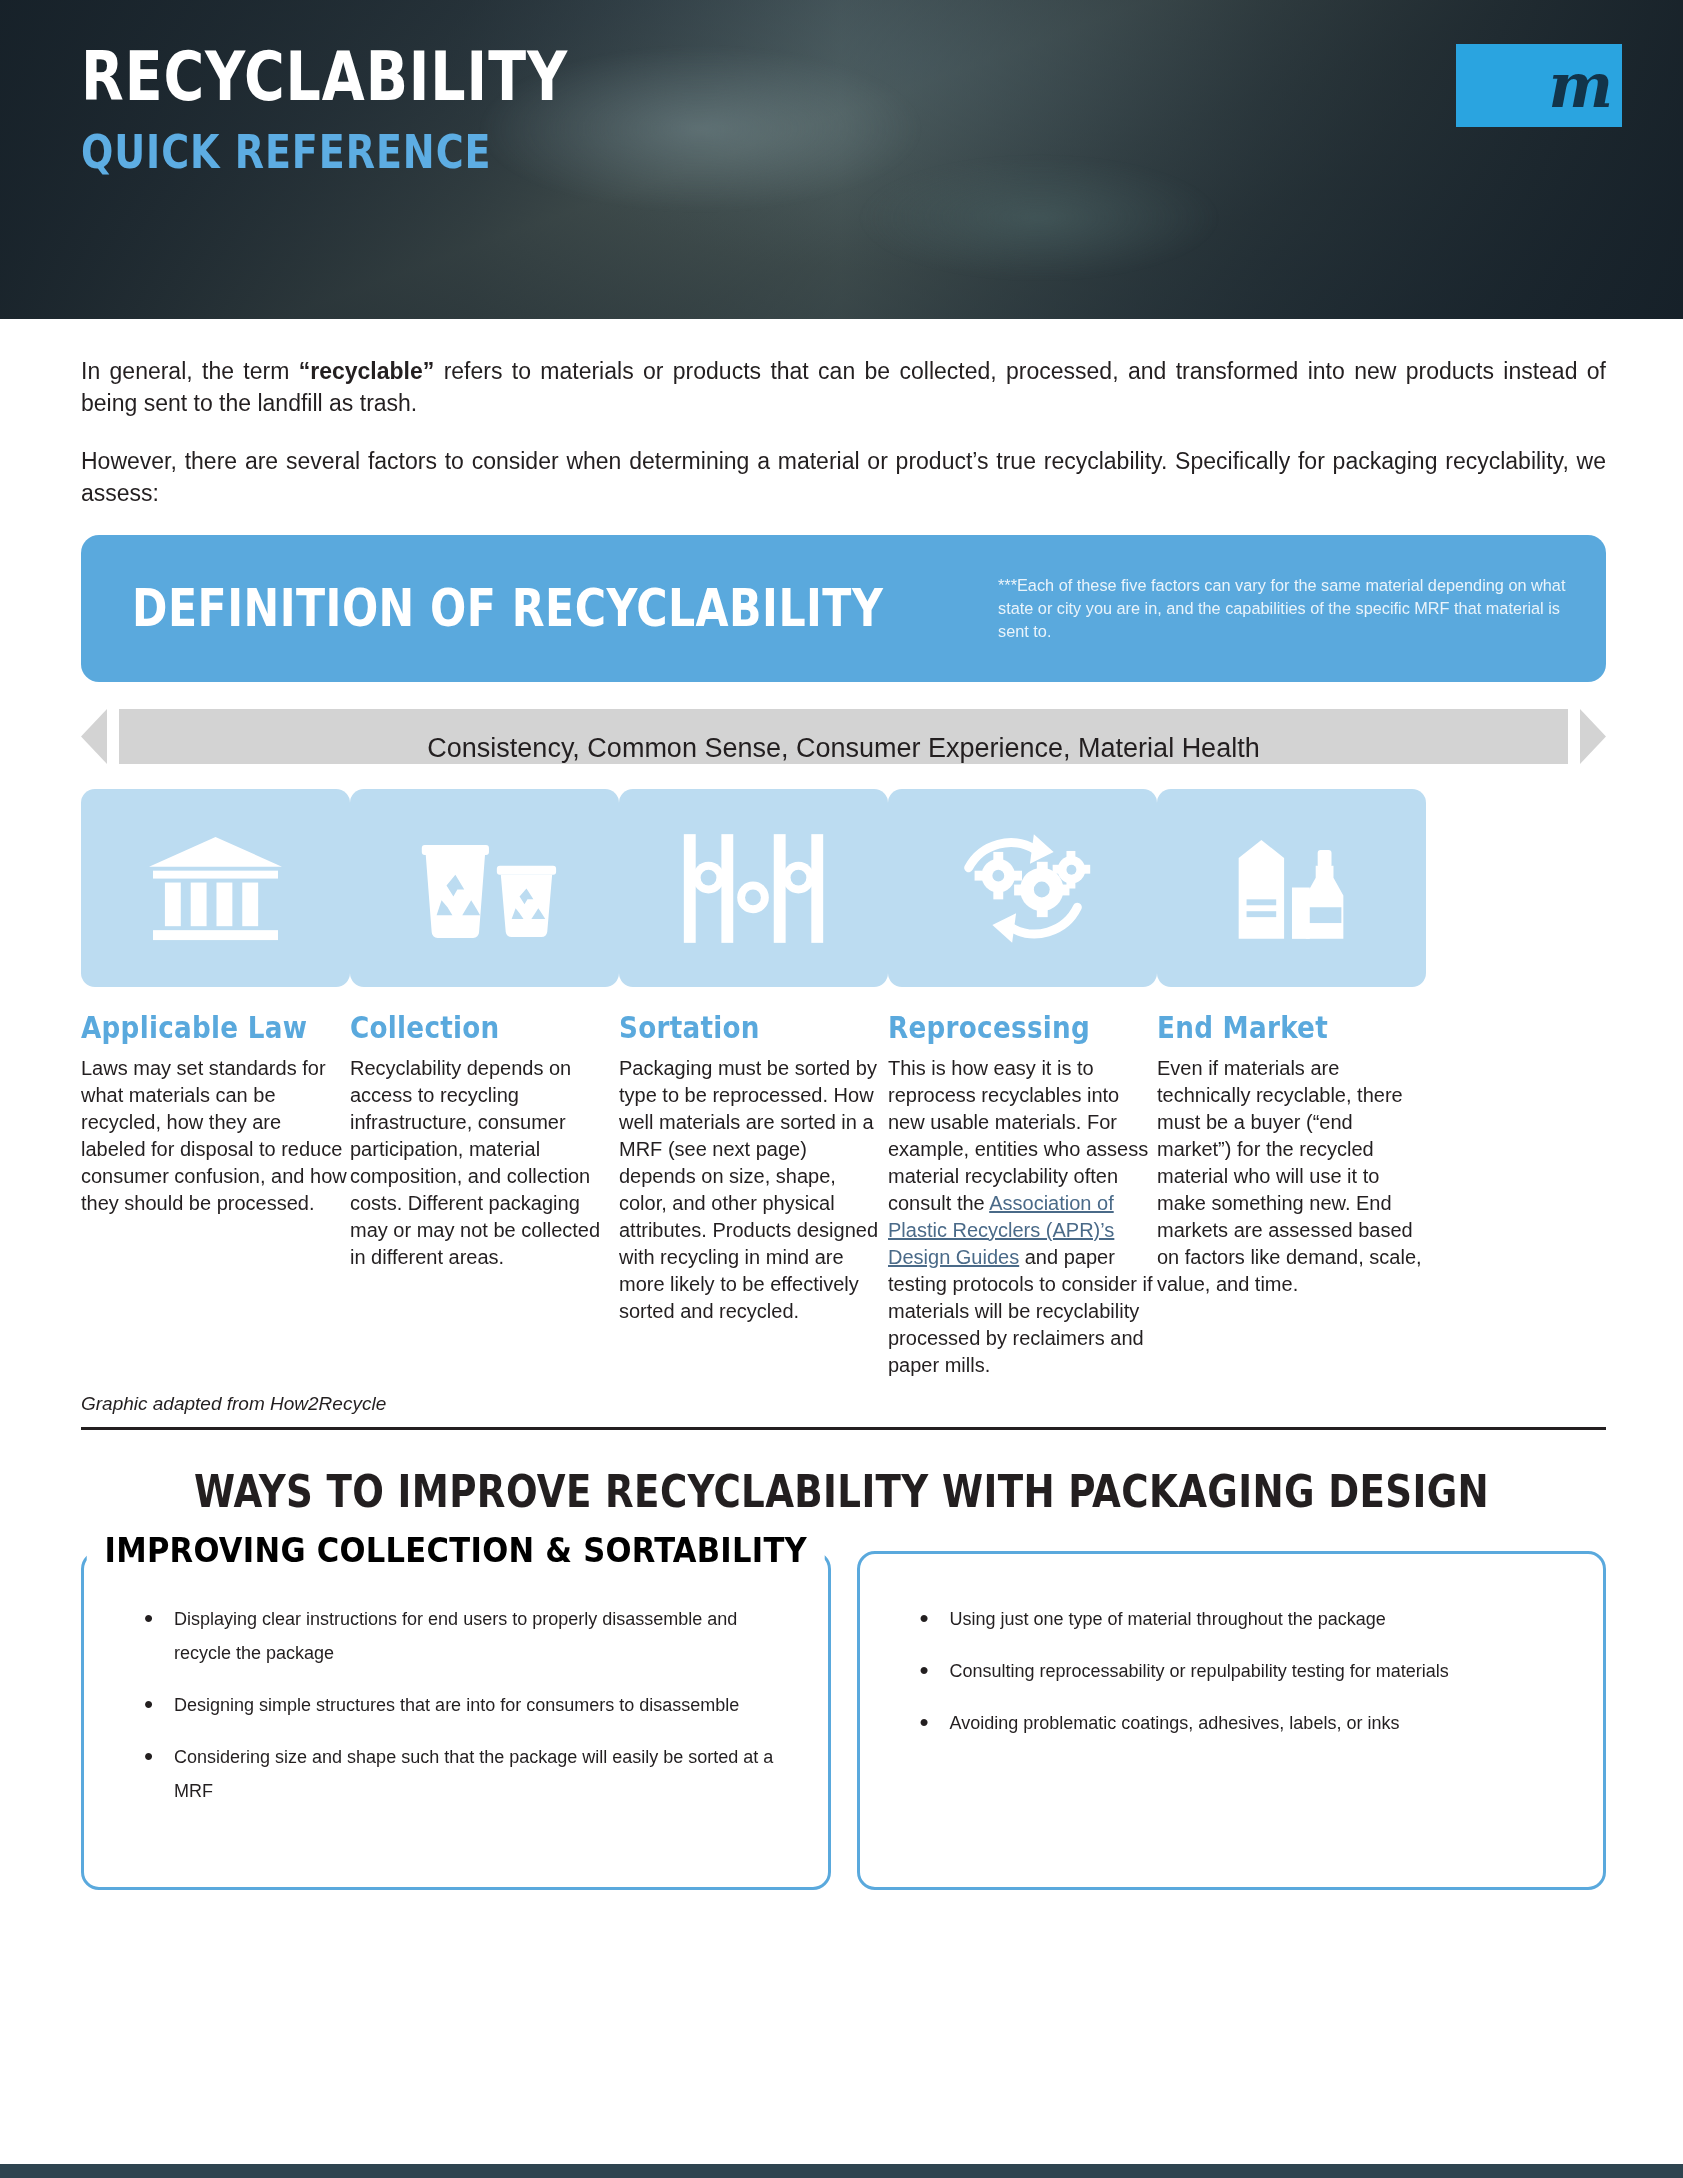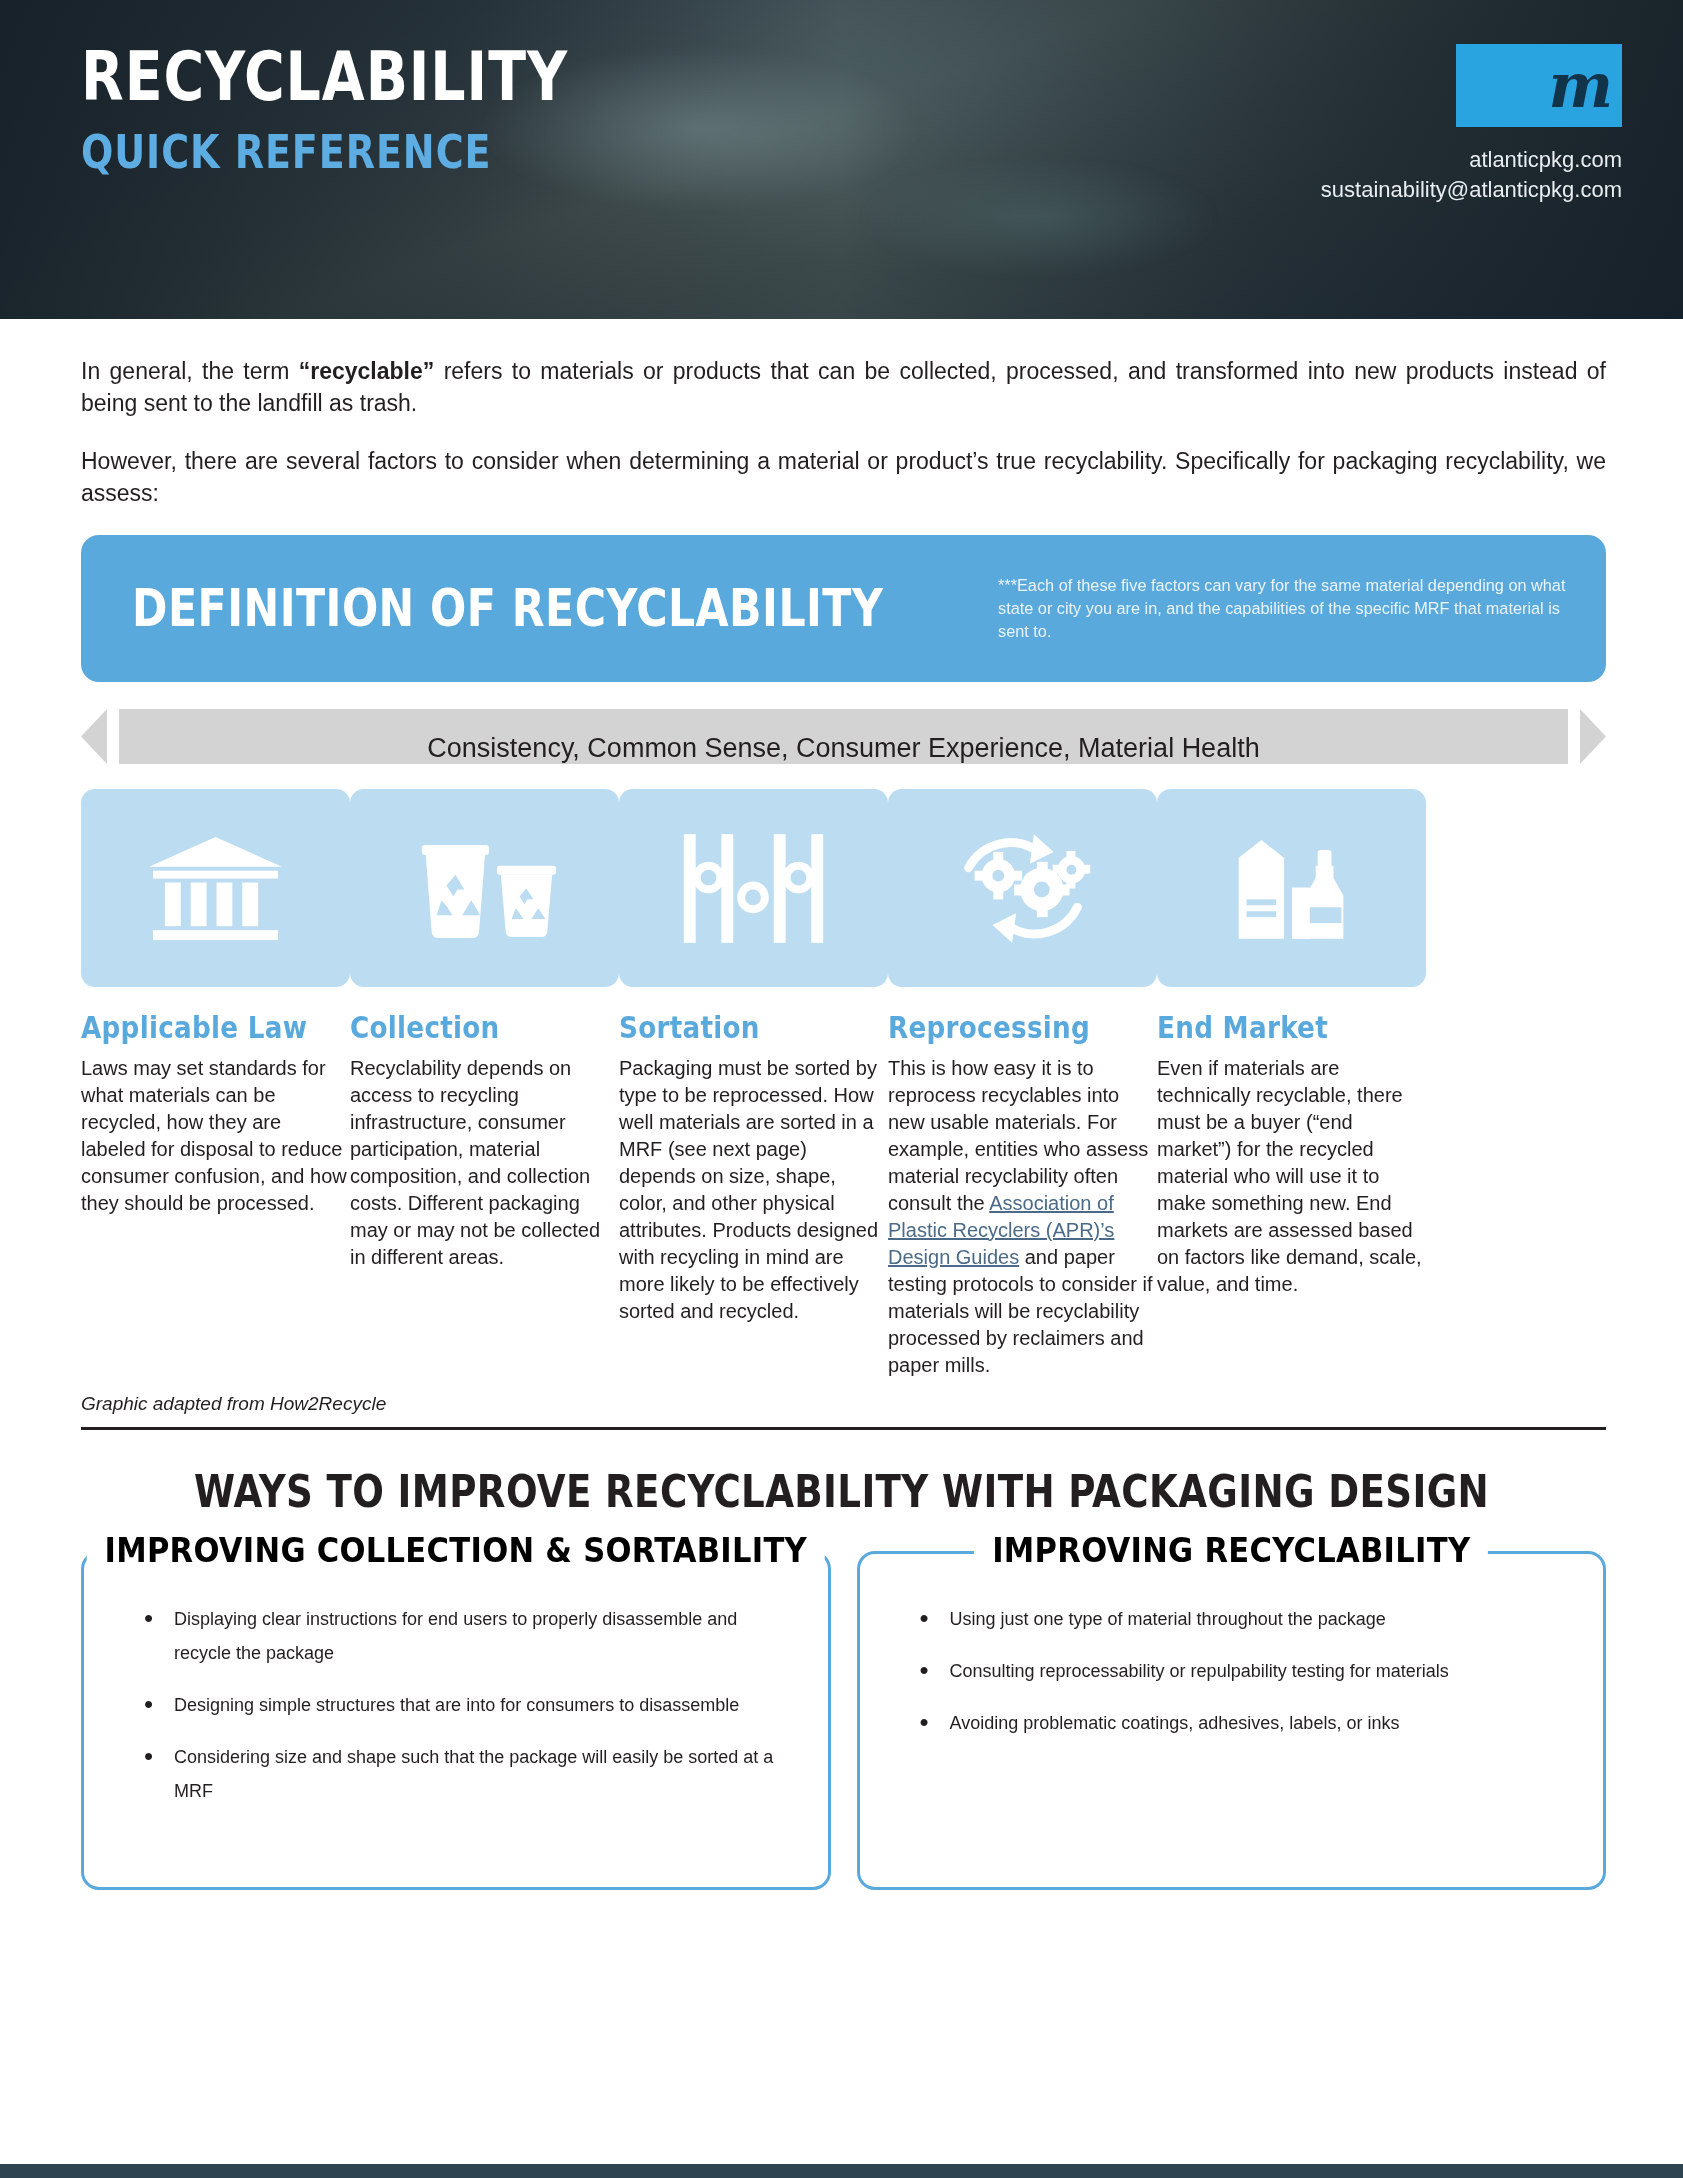--- a/index.html
+++ b/index.html
@@ -350,24 +350,20 @@
     <div class="header-inner">
       <div class="hdr-title">RECYCLABILITY</div>
       <div class="hdr-sub">QUICK REFERENCE</div>
     </div>
 
     <div class="hdr-right">
       <div class="logo-row">
         <div class="logo-mark">
           <div class="m">m</div>
         </div>
-      </div>
-      <div class="hdr-links">
-        <div>atlanticpkg.com</div>
-        <div>sustainability@atlanticpkg.com</div>
       </div>
     </div>
   </div>
 
   <div class="intro">
     <p>
       <span>In general, the term </span><b>“recyclable”</b><span> refers to materials or products that can be collected, processed, and transformed into new products instead of being sent to the landfill as trash.</span>
     </p>
     <p>However, there are several factors to consider when determining a material or product’s true recyclability. Specifically for packaging recyclability, we assess:</p>
   </div>
@@ -515,21 +511,20 @@
     <div class="box">
       <div class="box-legend">IMPROVING COLLECTION &amp; SORTABILITY</div>
       <ul>
         <li>Displaying clear instructions for end users to properly disassemble and recycle the package</li>
         <li>Designing simple structures that are into for consumers to disassemble</li>
         <li>Considering size and shape such that the package will easily be sorted at a MRF</li>
       </ul>
     </div>
 
     <div class="box">
-      <div class="box-legend">IMPROVING RECYCLABILITY</div>
       <ul>
         <li>Using just one type of material throughout the package</li>
         <li>Consulting reprocessability or repulpability testing for materials</li>
         <li>Avoiding problematic coatings, adhesives, labels, or inks</li>
       </ul>
     </div>
 
   </div>
 
   <div class="footer-strip"></div>

